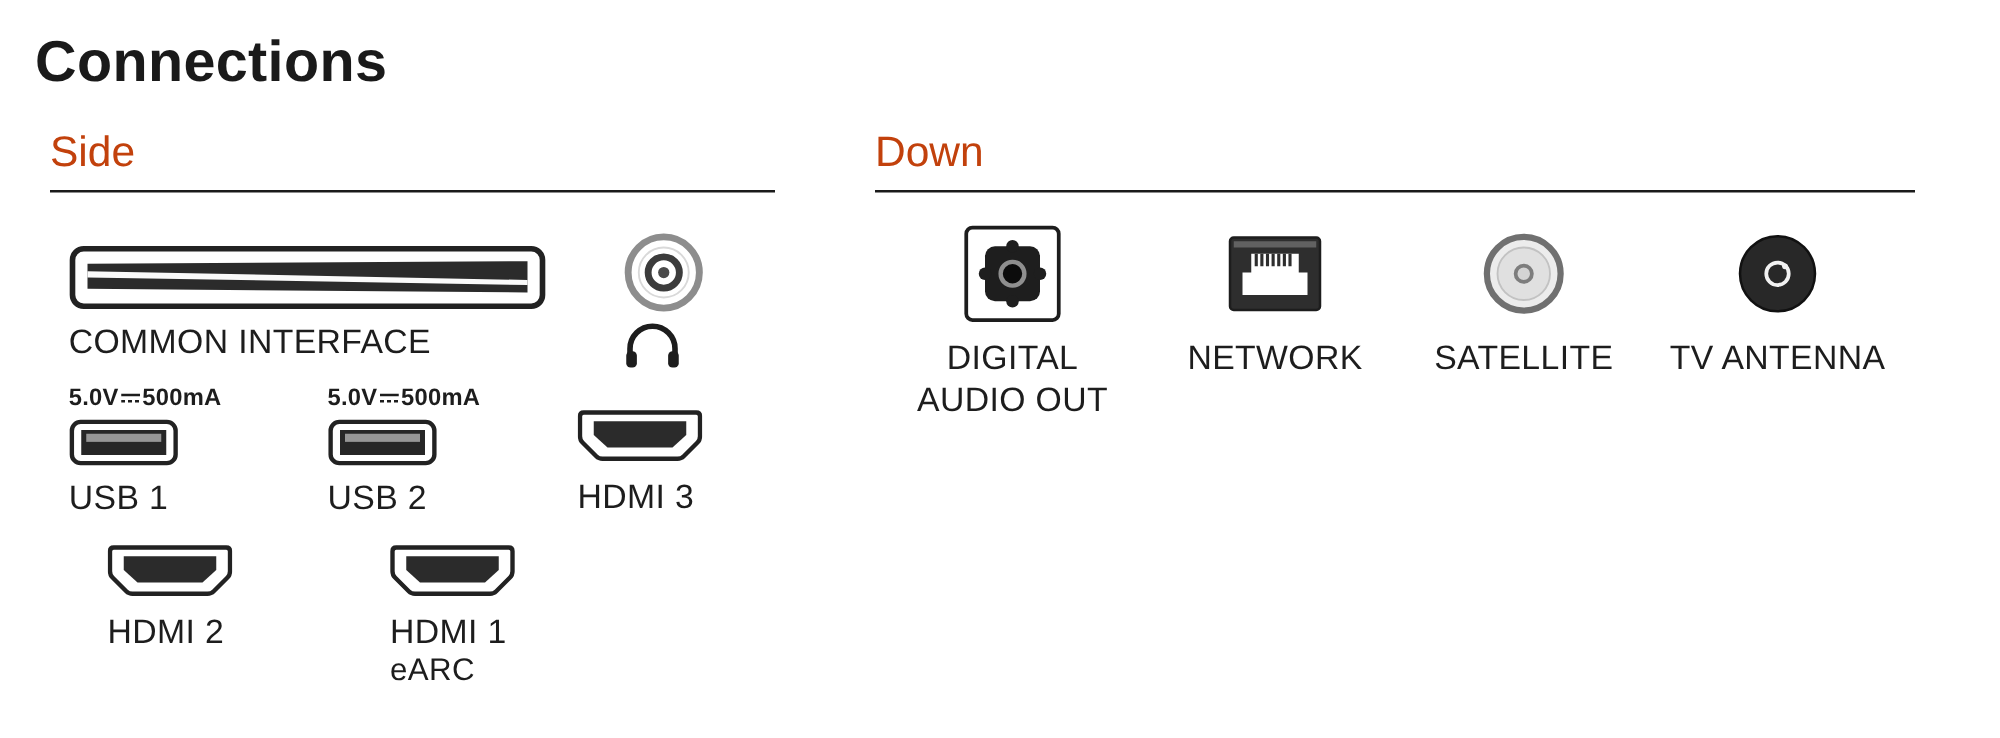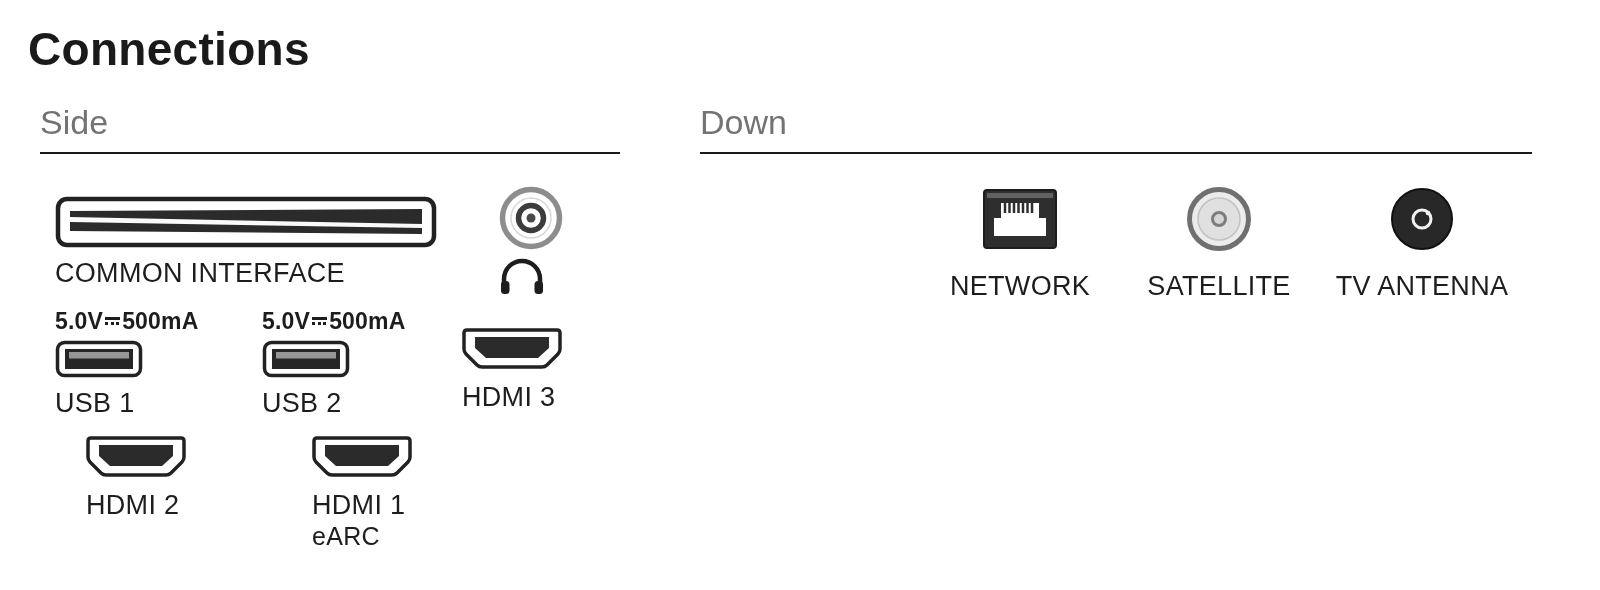--- a/index.html
+++ b/index.html
@@ -2,28 +2,28 @@
 <html><head>
 <meta charset="utf-8">
 <style>
   * { margin:0; padding:0; box-sizing:border-box; }
   html,body { background:#ffffff; }
   body { font-family:"Liberation Sans", sans-serif; color:#1d1d1d; }
   .canvas { position:relative; width:1600px; height:590px; background:#ffffff; overflow:hidden; }
 
   .title { position:absolute; left:28px; top:22px; font-size:46px; font-weight:600; letter-spacing:0.3px; color:#1a1a1a; }
 
-  .section-heading { position:absolute; top:103px; font-size:34px; font-weight:400; color:#737373; }
+  .section-heading { position:absolute; top:103px; font-size:34px; font-weight:400; color:#c2410c; }
   .rule { position:absolute; top:152px; height:2px; background:#1a1a1a; }
 
   .group { position:absolute; display:flex; flex-direction:column; align-items:flex-start; }
   .port-label { font-size:27px; line-height:1.2; margin-top:9px; white-space:nowrap; letter-spacing:0.3px; text-align:center; }
   .sub-label { font-size:25px; margin-top:1px; letter-spacing:0.3px; }
 
-  .usb-power { font-size:23px; font-weight:700; display:flex; align-items:center; margin-bottom:5px; white-space:nowrap; letter-spacing:0.2px; }
+  .usb-power { font-size:19px; font-weight:700; display:flex; align-items:center; margin-bottom:5px; white-space:nowrap; letter-spacing:0.2px; }
   .dc { display:inline-block; width:15px; height:9px; position:relative; margin:0 2px; }
   .dc::before { content:""; position:absolute; left:0; right:0; top:0; height:2.5px; background:#1d1d1d; }
   .dc::after  { content:""; position:absolute; left:0; top:5px; width:100%; height:2.5px;
                 background:repeating-linear-gradient(90deg,#1d1d1d 0 3px,transparent 3px 5.5px); }
 
   .down-group { position:absolute; top:180px; width:180px; display:flex; flex-direction:column; align-items:center; }
   .down-icon  { height:78px; display:flex; align-items:center; justify-content:center; }
   .down-label { font-size:27px; line-height:1.2; margin-top:12px; white-space:nowrap; letter-spacing:0.3px; text-align:center; }
   .down-label2 { font-size:27px; line-height:1.2; margin-top:2px; white-space:nowrap; letter-spacing:0.3px; text-align:center; }
 
@@ -111,20 +111,35 @@
 
   <div class="group" style="left:312px; top:436px; width:108px">
     <svg width="100" height="44" viewBox="0 0 100 44">
       <path d="M5 2 H95 Q98 2 98 5 V21 Q98 24 96 26 L85 37 Q83 39 80 39 H20 Q17 39 15 37 L4 26 Q2 24 2 21 V5 Q2 2 5 2 Z" fill="#ffffff" stroke="#222222" stroke-width="3.5" stroke-linejoin="round"></path>
       <path d="M13 9 H87 V20 L76 30 H24 L13 20 Z" fill="#2b2b2b"></path>
     </svg>
     <div class="port-label">HDMI 1</div>
     <div class="sub-label">eARC</div>
   </div>
 
+  <div class="down-group" style="left:720px">
+    <div class="down-icon">
+      <svg width="78" height="78" viewBox="0 0 78 78">
+        <rect x="2" y="2" width="74" height="74" rx="5" fill="#ffffff" stroke="#1d1d1d" stroke-width="3"></rect>
+        <rect x="17" y="17" width="44" height="44" rx="8" fill="#1e1e1e"></rect>
+        <circle cx="39" cy="17" r="5" fill="#1e1e1e"></circle>
+        <circle cx="39" cy="61" r="5" fill="#1e1e1e"></circle>
+        <circle cx="17" cy="39" r="5" fill="#1e1e1e"></circle>
+        <circle cx="61" cy="39" r="5" fill="#1e1e1e"></circle>
+        <circle cx="39" cy="39" r="9.5" fill="#0c0c0c" stroke="#8f8f8f" stroke-width="3.5"></circle>
+      </svg>
+    </div>
+    <div class="down-label">DIGITAL</div>
+    <div class="down-label2">AUDIO OUT</div>
+  </div>
 
   <div class="down-group" style="left:930px">
     <div class="down-icon">
       <svg width="76" height="62" viewBox="0 0 76 62">
         <rect x="2" y="2" width="72" height="58" rx="3" fill="#2e2e2e" stroke="#1d1d1d" stroke-width="2"></rect>
         <rect x="5" y="5" width="66" height="5" fill="#616161"></rect>
         <polygon points="19,15 57,15 57,30 64,30 64,48 12,48 12,30 19,30" fill="#ffffff"></polygon>
         <g stroke="#2e2e2e" stroke-width="2.5">
           <line x1="23" y1="15" x2="23" y2="25"></line>
           <line x1="27.5" y1="15" x2="27.5" y2="25"></line>

